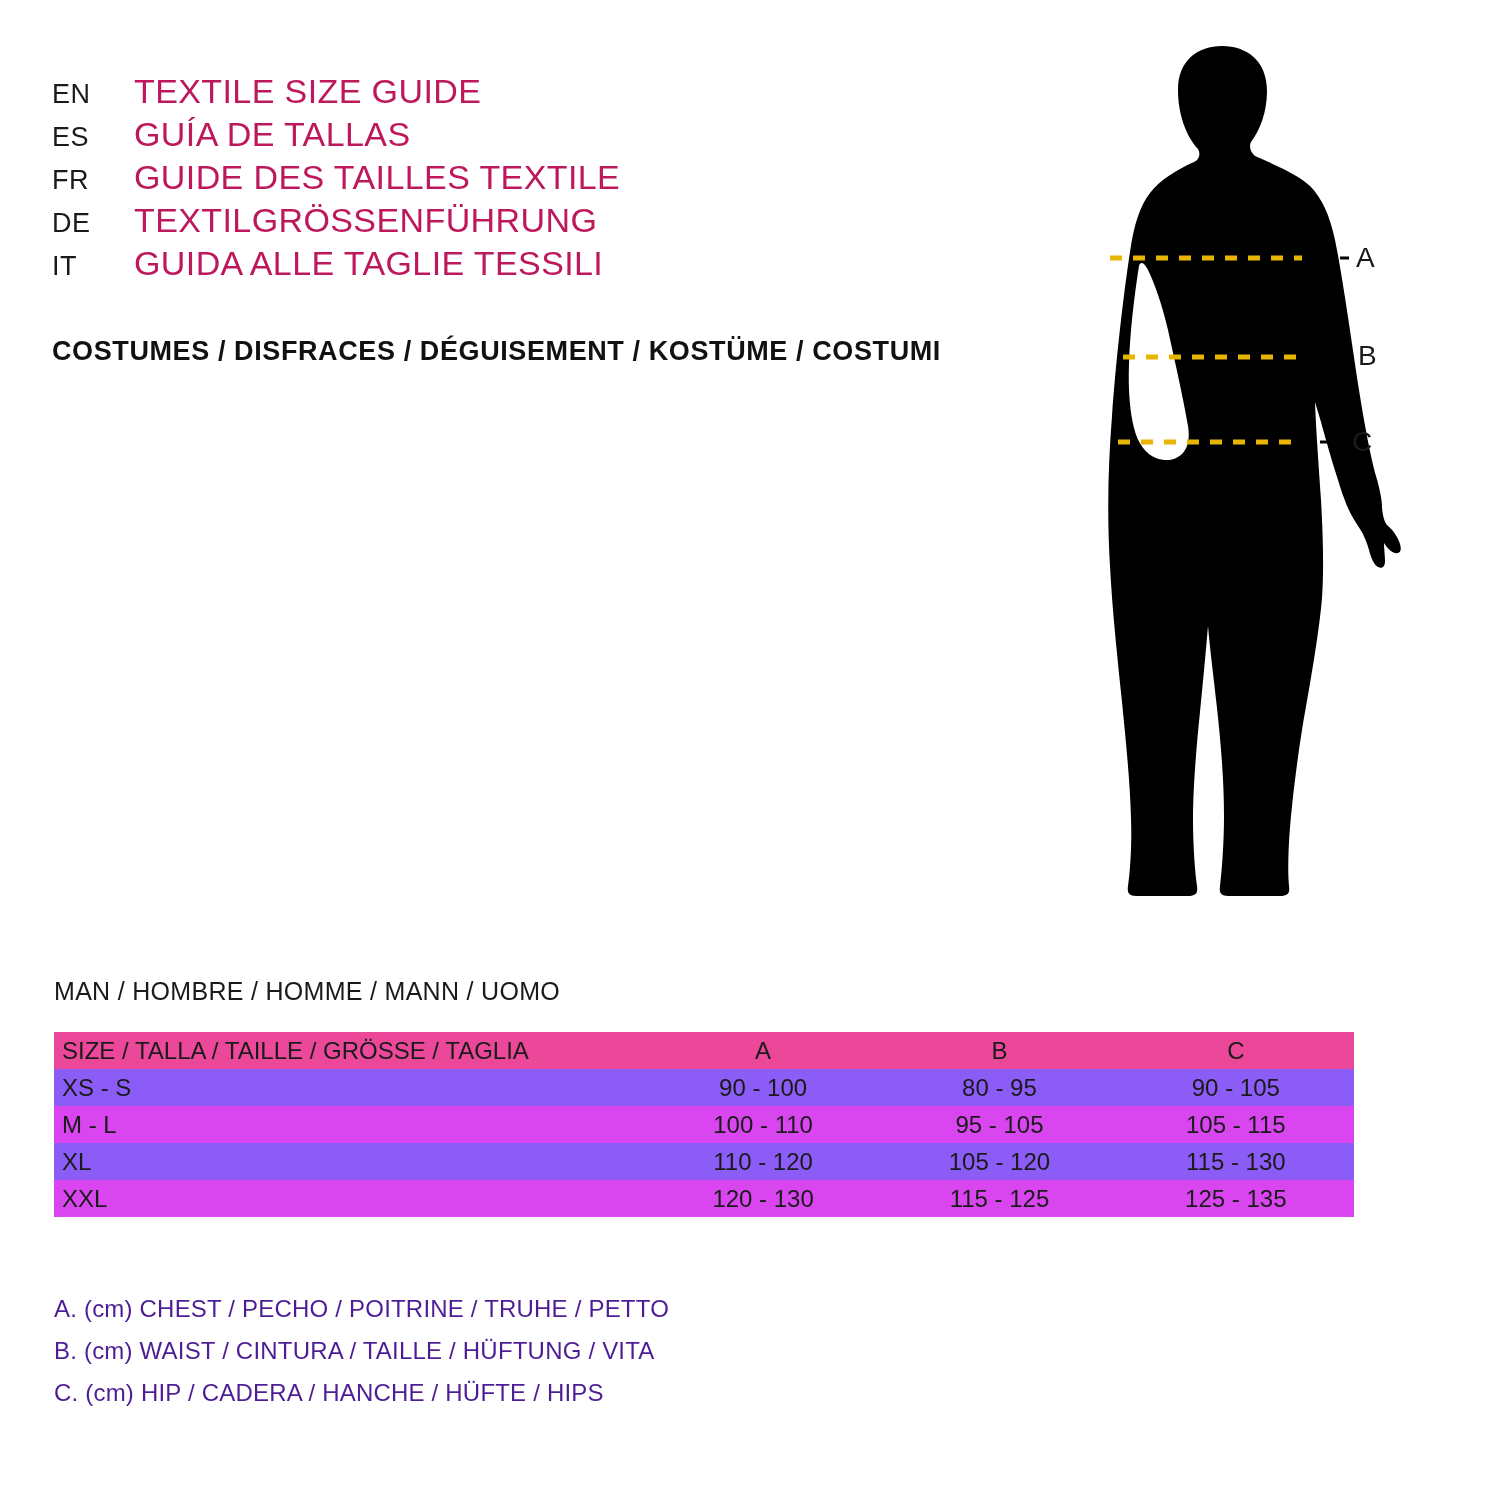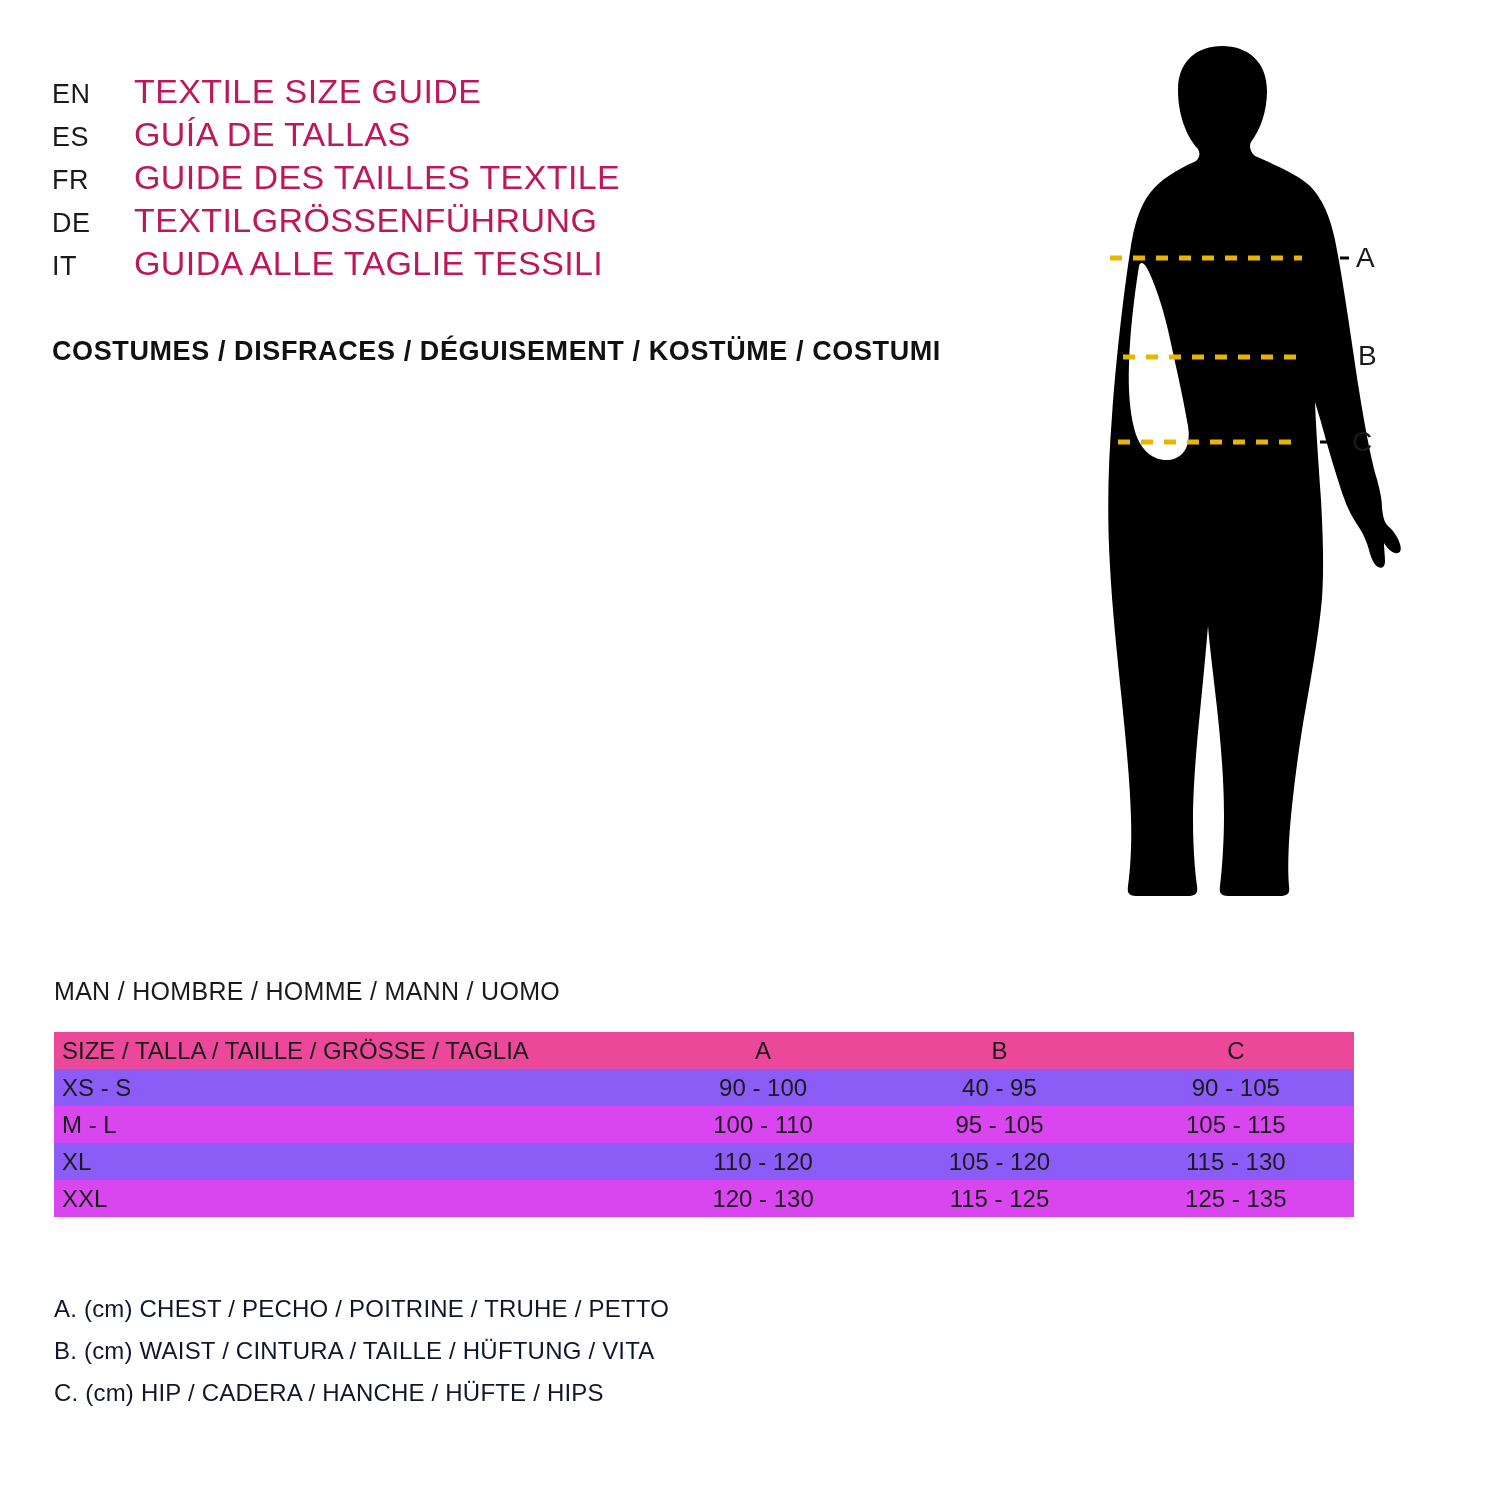--- a/index.html
+++ b/index.html
@@ -108,21 +108,21 @@
   .legend {
     position: absolute;
     left: 54px;
     top: 1295px;
     width: 1000px;
   }
   .legend-row {
     font-size: 24px;
     letter-spacing: 0.2px;
     height: 42px;
-    color: #0f172a;
+    color: #4c1d95;
   }
 </style>
 </head>
 <body>
 
 <div class="page">
 
   <div class="lang-block">
     <div class="lang-row">
       <div class="lang-code">EN</div>
@@ -250,21 +250,21 @@
         <th class="first-col">SIZE / TALLA / TAILLE / GRÖSSE / TAGLIA</th>
         <th class="meas">A</th>
         <th class="meas">B</th>
         <th class="meas">C</th>
       </tr>
     </thead>
     <tbody>
       <tr class="odd">
         <td class="first-col">XS - S</td>
         <td class="meas">90 - 100</td>
-        <td class="meas">40 - 95</td>
+        <td class="meas">80 - 95</td>
         <td class="meas">90 - 105</td>
       </tr>
       <tr class="even">
         <td class="first-col">M - L</td>
         <td class="meas">100 - 110</td>
         <td class="meas">95 - 105</td>
         <td class="meas">105 - 115</td>
       </tr>
       <tr class="odd">
         <td class="first-col">XL</td>

